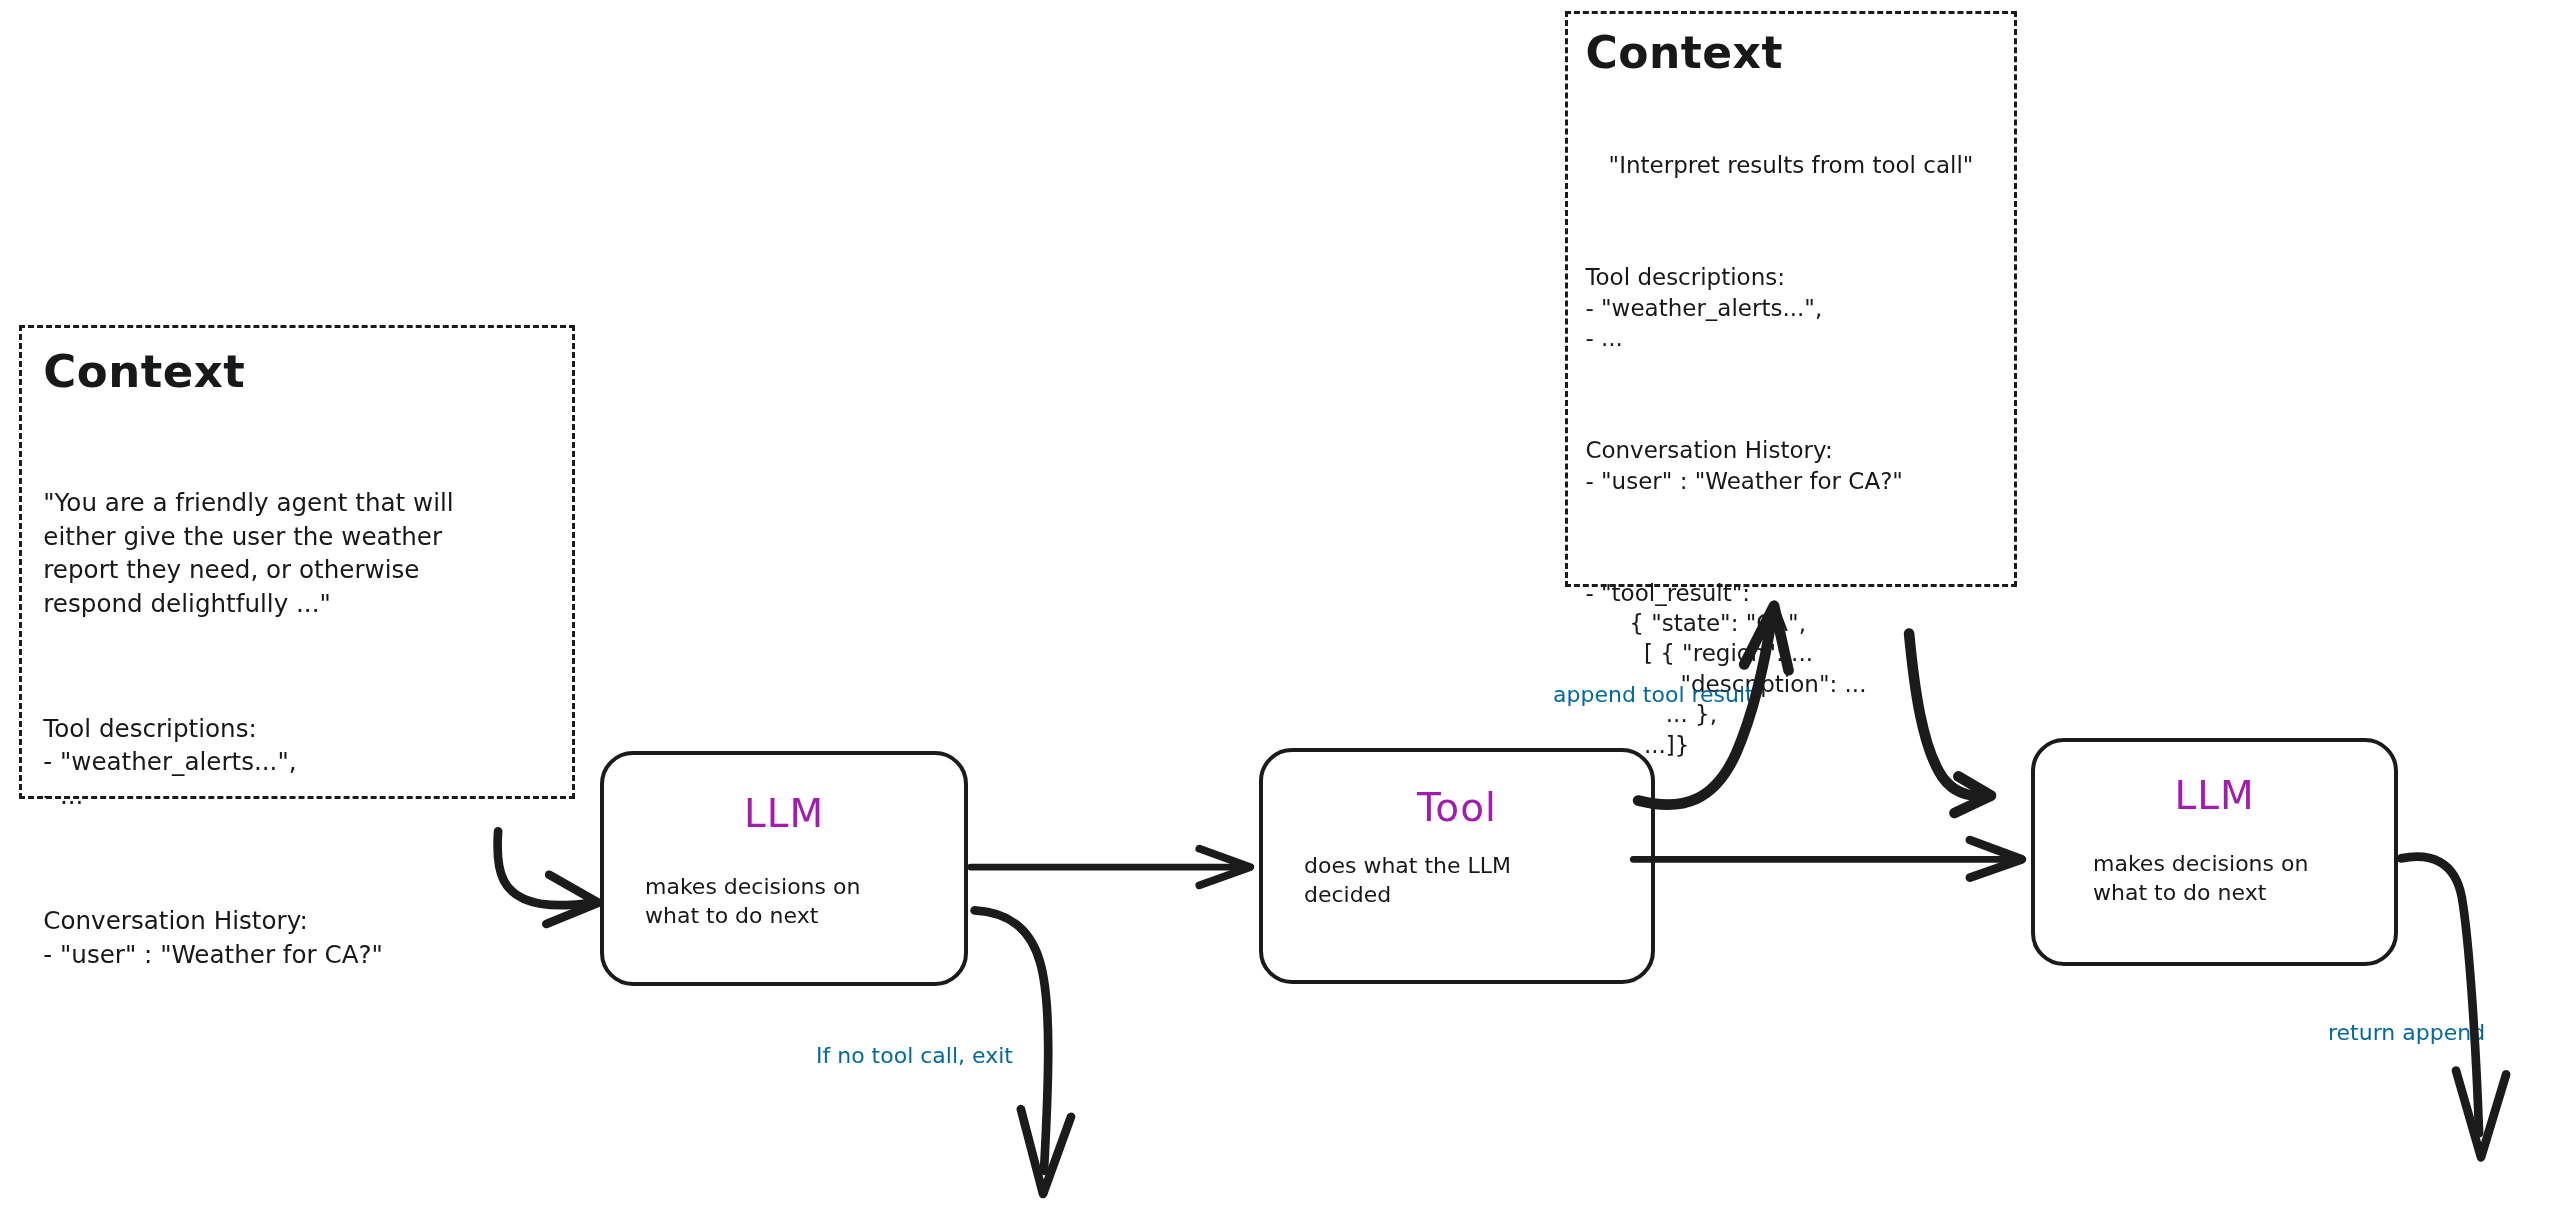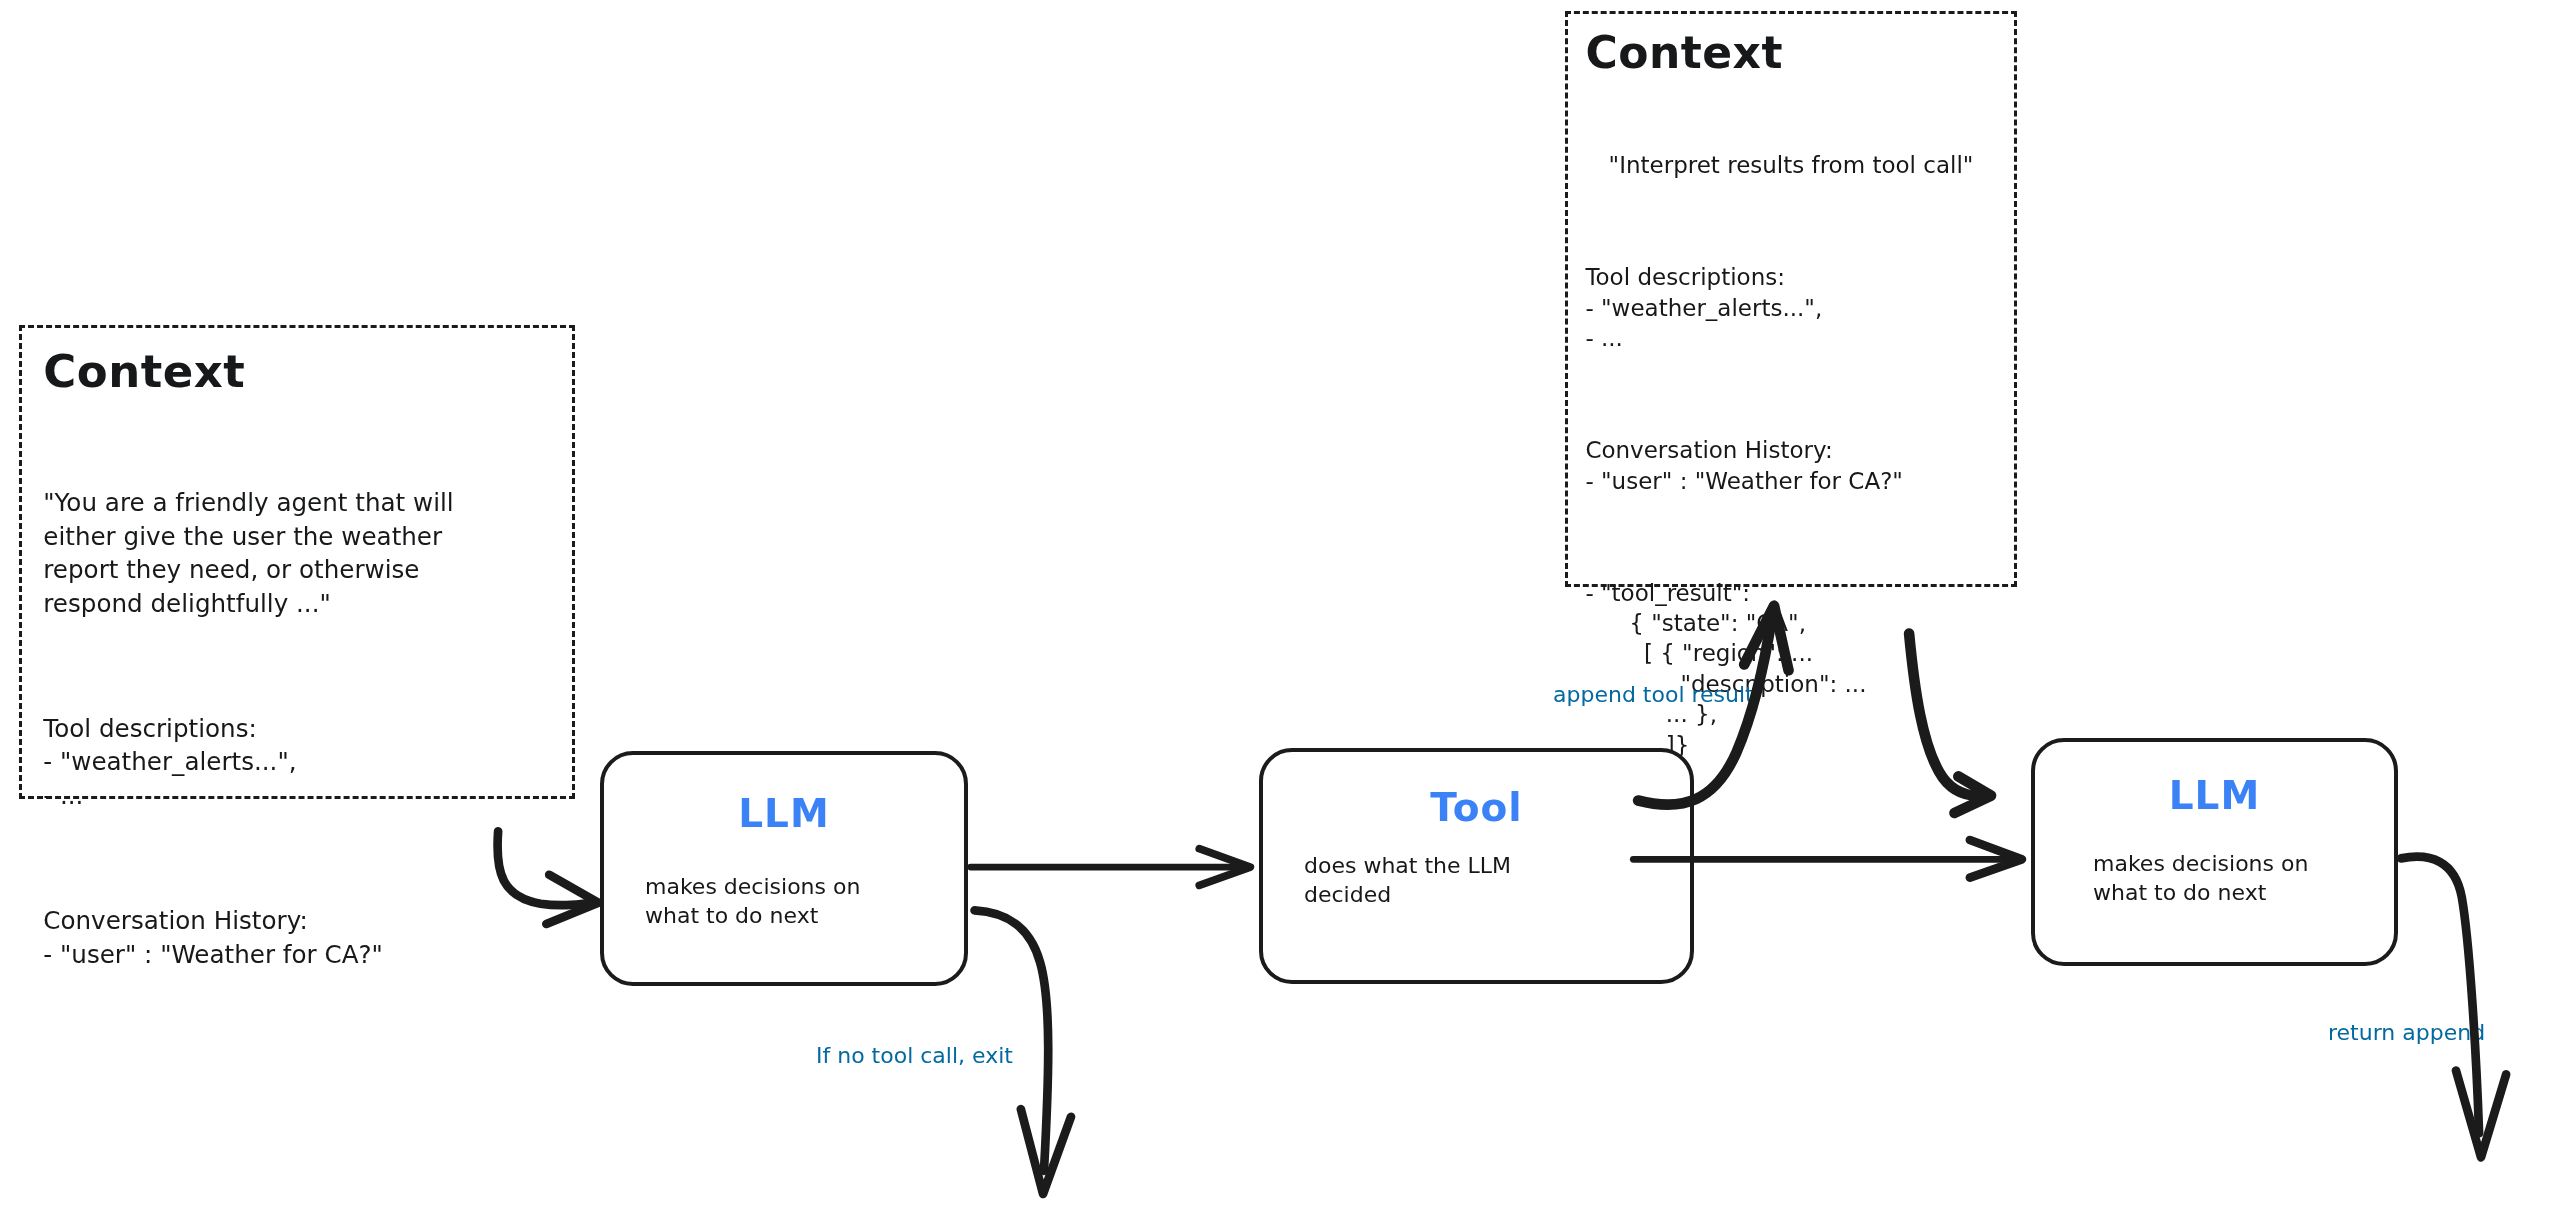--- a/index.html
+++ b/index.html
@@ -64,37 +64,37 @@
     border: 4.8px solid #1b1b1b;
     border-radius: 33px;
     background: #ffffff;
     box-sizing: border-box;
     display: flex;
     flex-direction: column;
     align-items: center;
   }
   .node-title {
     font-size: 39px;
-    font-weight: 700;
+    font-weight: 400;
     letter-spacing: 1px;
-    color: #3b82f6;
+    color: #a21caf;
   }
   .node-sub {
     font-size: 22px;
     line-height: 1.3;
     color: #17181a;
     white-space: pre-line;
     align-self: flex-start;
   }
 
   #node-llm-1 { left: 600px; top: 751px; width: 368px; height: 235px; }
   #node-llm-1 .node-title { margin-top: 36px; }
   #node-llm-1 .node-sub { margin: 37px 0 0 41px; }
 
-  #node-tool { left: 1259px; top: 748px; width: 435px; height: 236px; }
+  #node-tool { left: 1259px; top: 748px; width: 396px; height: 236px; }
   #node-tool .node-title { margin-top: 33px; }
   #node-tool .node-sub { margin: 22px 0 0 41px; }
 
   #node-llm-2 { left: 2031px; top: 738px; width: 367px; height: 228px; }
   #node-llm-2 .node-title { margin-top: 31px; }
   #node-llm-2 .node-sub { margin: 32px 0 0 58px; }
 
   
   .edge-label {
     position: absolute;

